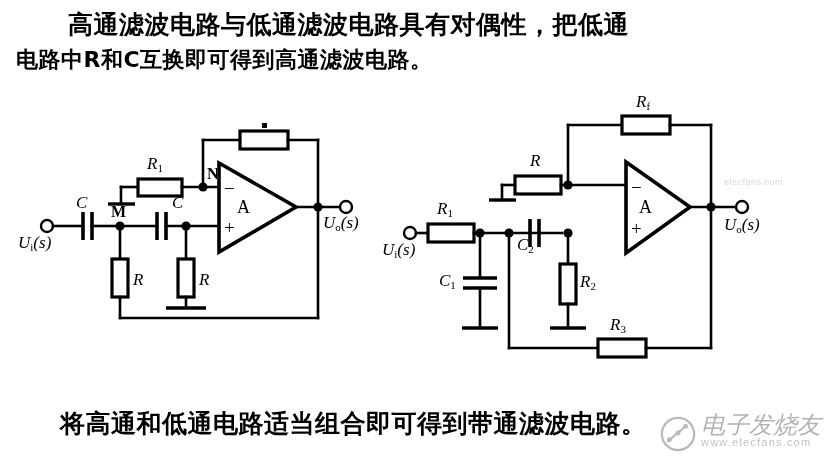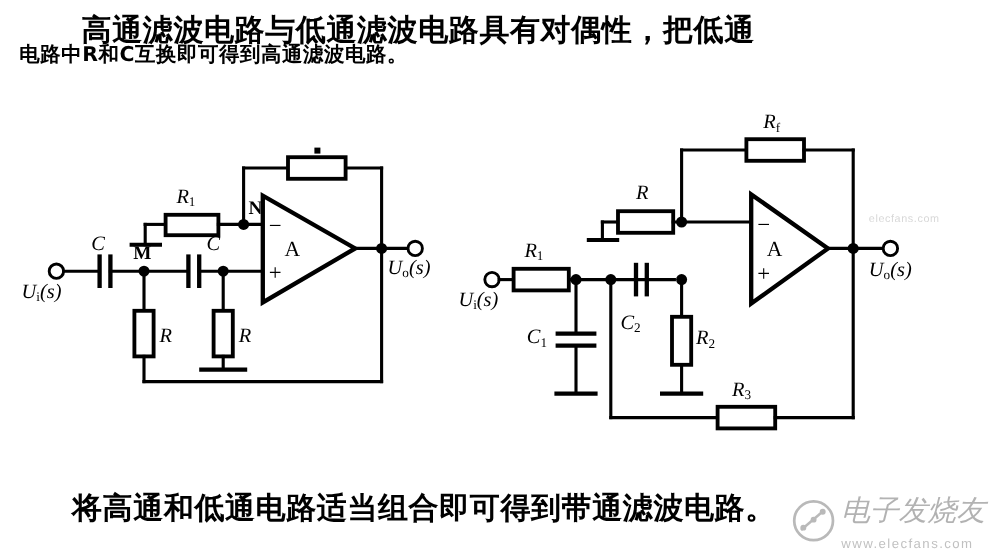--- a/index.html
+++ b/index.html
@@ -22,21 +22,21 @@
     color: #000000;
     font-family: "DejaVu Sans", "Liberation Sans", sans-serif;
     font-weight: bold;
     white-space: nowrap;
     letter-spacing: 0.5px;
   }
   #heading-line-1 {
     left: 68px;  top: 8px;  font-size: 25px;
   }
   #heading-line-2 {
-    left: 16px;  top: 34px; font-size: 17px;
+    left: 16px;  top: 45px; font-size: 22px;
   }
   #footer-line {
     left: 60px;  top: 407px; font-size: 25px; text-align: center;
   }
   #caption-left {
     left: 117px; top: 330px; font-size: 22px;
   }
 
   
   .circuit-svg {
@@ -137,21 +137,20 @@
   }
   #watermark-url {
     position: absolute;
     left: 46px;
     top: 27px;
     font-family: "Liberation Sans", "DejaVu Sans", sans-serif;
     font-size: 11px;
     letter-spacing: 1.2px;
     color: #6a6a6a;
     white-space: nowrap;
-    margin-top: 12px;
   }
   #watermark-mark {
     position: absolute;
     left: 4px;
     top: 6px;
     width: 38px;
     height: 38px;
   }
   #watermark-top {
     position: absolute;
@@ -303,21 +302,21 @@
 
   <div class="lbl" style="left:382px; top:241px;">
     <span>U</span><sub>i</sub><span>(</span><span>s</span><span>)</span>
   </div>
   <div class="lbl" style="left:437px; top:200px;">
     <span>R</span><sub>1</sub>
   </div>
   <div class="lbl" style="left:439px; top:272px;">
     <span>C</span><sub>1</sub>
   </div>
-  <div class="lbl" style="left:517px; top:260px;">
+  <div class="lbl" style="left:517px; top:236px;">
     <span>C</span><sub>2</sub>
   </div>
   <div class="lbl" style="left:580px; top:273px;">
     <span>R</span><sub>2</sub>
   </div>
   <div class="lbl" style="left:610px; top:316px;">
     <span>R</span><sub>3</sub>
   </div>
   <div class="lbl" style="left:530px; top:152px;">R</div>
   <div class="lbl" style="left:636px; top:93px;">

